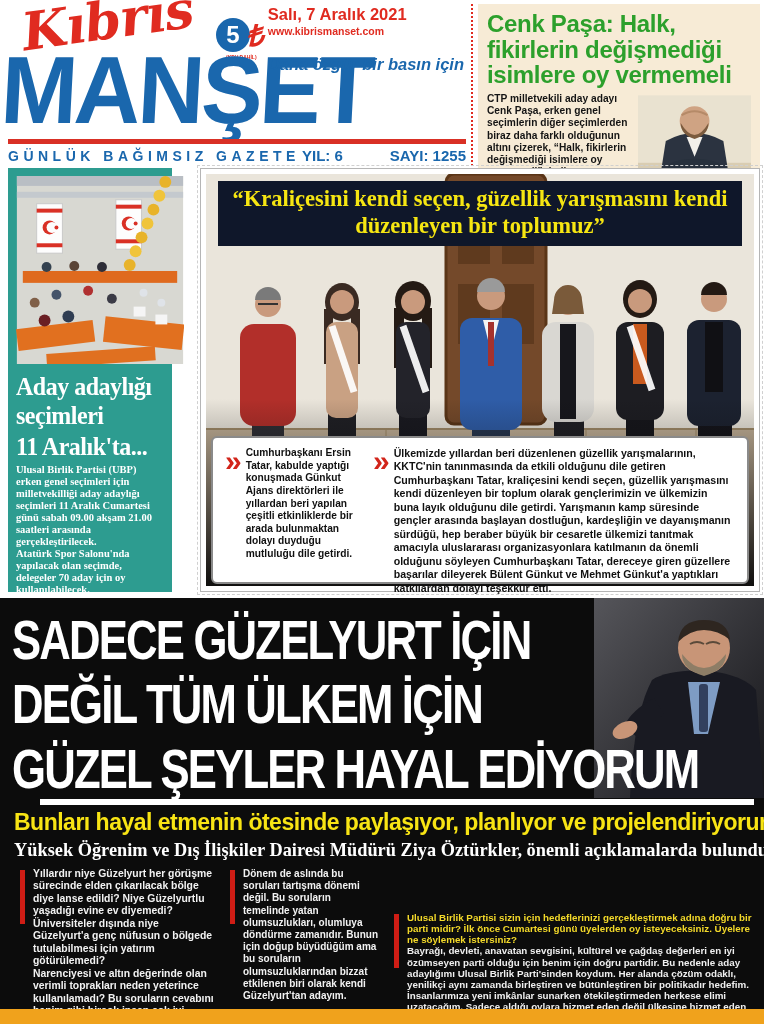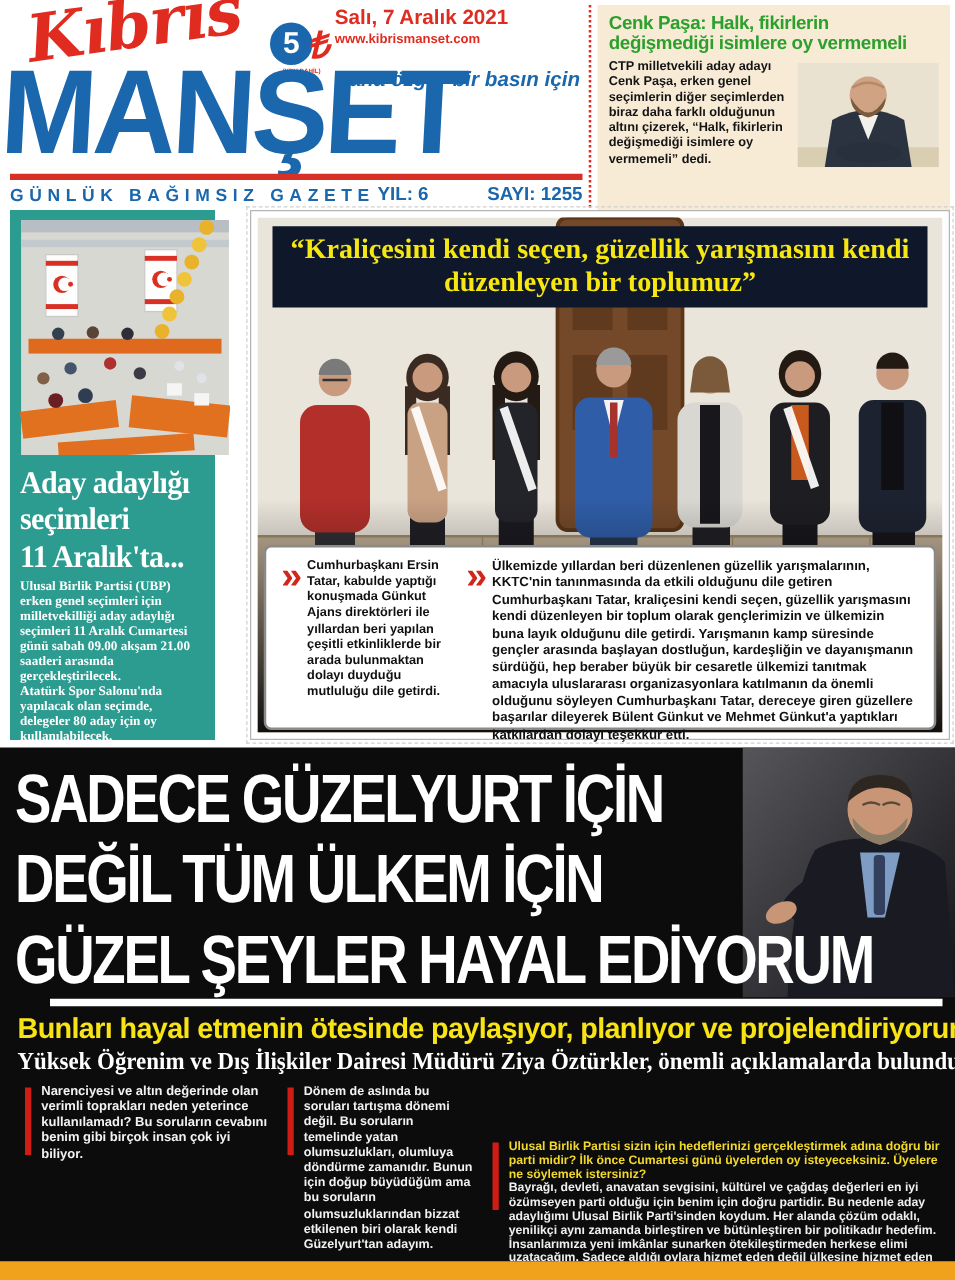--- a/index.html
+++ b/index.html
@@ -26,21 +26,21 @@
   .meta-date { color:#e02b20; font-weight:bold; font-size:16.5px; }
   .meta-site { color:#e02b20; font-weight:bold; font-size:10.5px; margin-top:1px; }
   .meta-tagline { color:#1a67ad; font-weight:bold; font-style:italic; font-size:16.5px; margin-top:18px; }
   .yil-sayi { position:absolute; left:302px; top:147px; width:164px; display:flex;
     justify-content:space-between; color:#1a67ad; font-weight:bold; font-size:15px; }
   .vert-divider { position:absolute; left:471px; top:4px; height:162px; border-left:2px dotted #e02b20; }
 
   
   .top-story { position:absolute; left:478px; top:4px; width:282px; height:164px;
     background:#f7ebd6; padding:7px 9px 5px 9px; }
-  .top-story h2 { color:#2ca02c; font-size:15px; line-height:1.07; font-weight:bold; letter-spacing:-0.3px; }
+  .top-story h2 { color:#2ca02c; font-size:24px; line-height:1.07; font-weight:bold; letter-spacing:-0.3px; }
   .top-story-row { display:flex; margin-top:5px; }
   .top-story-body { width:150px; font-size:10.2px; font-weight:bold; line-height:1.2; color:#141414; }
   .top-story-photo { width:114px; height:84px; margin-left:2px; align-self:flex-end; }
 
   
   .left-story { position:absolute; left:8px; top:168px; width:164px; height:424px;
     background:#2d9c90; padding:8px;font-family:Liberation Serif, serif; }
   .left-photo { width:168px; height:188px; display:block; }
   .left-story h1 { color:#fff; font-weight:bold; font-size:24px; line-height:1.18;
     letter-spacing:-0.5px; margin:8px 0 7px 0; transform:scaleY(1.05); transform-origin:left top; }
@@ -184,21 +184,21 @@
       <circle cx="28" cy="146" r="6" fill="#6a1f24"></circle>
         <circle cx="52" cy="142" r="6" fill="#2f3d52"></circle>
       <rect x="30" y="176" width="110" height="14" fill="#e07020" transform="rotate(-4 85 183)"></rect>
     </svg>
     <h1>
       <span>Aday adaylığı</span>
       <span>seçimleri</span>
       <span>11 Aralık'ta...</span>
     </h1>
     <p>Ulusal Birlik Partisi (UBP) erken genel seçimleri için  milletvekilliği aday adaylığı seçimleri 11 Aralık Cumartesi günü sabah 09.00 akşam 21.00 saatleri arasında gerçekleştirilecek.</p>
-    <p>Atatürk Spor Salonu'nda yapılacak olan seçimde, delegeler  80 aday için oy kullanılabilecek.</p>
+    <p>Atatürk Spor Salonu'nda yapılacak olan seçimde, delegeler  70 aday için oy kullanılabilecek.</p>
   </div>
 
   <div class="main-story">
     <svg class="main-photo" viewBox="0 0 548 412" preserveAspectRatio="none">
       <defs>
         <linearGradient id="fade" x1="0" y1="0" x2="0" y2="1">
           <stop offset="0" stop-color="#0a0a0a" stop-opacity="0"></stop>
           <stop offset="0.55" stop-color="#0a0a0a" stop-opacity="0.55"></stop>
           <stop offset="1" stop-color="#0a0a0a" stop-opacity="0.97"></stop>
         </linearGradient>
@@ -320,20 +320,21 @@
       <span class="hl">GÜZEL ŞEYLER HAYAL EDİYORUM</span>
     </div>
 
     <div class="feature-rule"></div>
     <div class="feature-deck">Bunları hayal etmenin ötesinde paylaşıyor, planlıyor ve projelendiriyorum.</div>
     <div class="feature-subdeck">Yüksek Öğrenim ve Dış İlişkiler Dairesi Müdürü Ziya Öztürkler, önemli açıklamalarda bulundu...</div>
 
     <div class="feature-cols">
       <div class="fcol fcol-1">
         <span class="red-bar"></span>
+        <p>Yıllardır niye Güzelyurt her görüşme sürecinde elden çıkarılacak bölge diye lanse edildi? Niye Güzelyurtlu yaşadığı evine ev diyemedi? Üniversiteler dışında niye Güzelyurt'a genç nüfusun o bölgede tutulabilmesi için yatırım götürülemedi?</p>
         <p>Narenciyesi ve altın değerinde olan verimli toprakları neden yeterince kullanılamadı? Bu soruların cevabını benim gibi birçok insan çok iyi biliyor.</p>
       </div>
       <div class="fcol fcol-2">
         <span class="red-bar"></span>
         <p>Dönem de aslında bu soruları tartışma dönemi değil. Bu soruların temelinde yatan olumsuzlukları, olumluya döndürme zamanıdır. Bunun için doğup büyüdüğüm ama bu soruların olumsuzluklarından bizzat etkilenen biri olarak kendi Güzelyurt'tan adayım.</p>
       </div>
       <div class="fcol fcol-3">
         <span class="red-bar"></span>
         <p class="q">Ulusal Birlik Partisi sizin için hedeflerinizi gerçekleştirmek adına doğru bir parti midir? İlk önce Cumartesi günü üyelerden oy isteyeceksiniz. Üyelere ne söylemek istersiniz?</p>
         <p class="a">Bayrağı, devleti, anavatan sevgisini, kültürel ve çağdaş değerleri en iyi özümseyen parti olduğu için benim için doğru partidir. Bu nedenle aday adaylığımı Ulusal Birlik Parti'sinden koydum. Her alanda çözüm odaklı, yenilikçi aynı zamanda birleştiren ve bütünleştiren bir politikadır hedefim. İnsanlarımıza yeni imkânlar sunarken ötekileştirmeden herkese elimi uzatacağım. Sadece aldığı oylara hizmet eden değil ülkesine hizmet eden biri olacağım. Şimdiye kadar aldığım sorumlulukları, verilen görevleri her şeyin üzerinde tutarak en iyi şekilde yapmaya çalıştım. Bundan sonra da yoluma aynı sorumluluk bilinci ile devam edeceğim. Ülkemi hayallerimin ötesine taşımaya hazırım. Bu yolculukta beni destekleyecek herkese şimdiden teşekkür ediyorum.</p>

